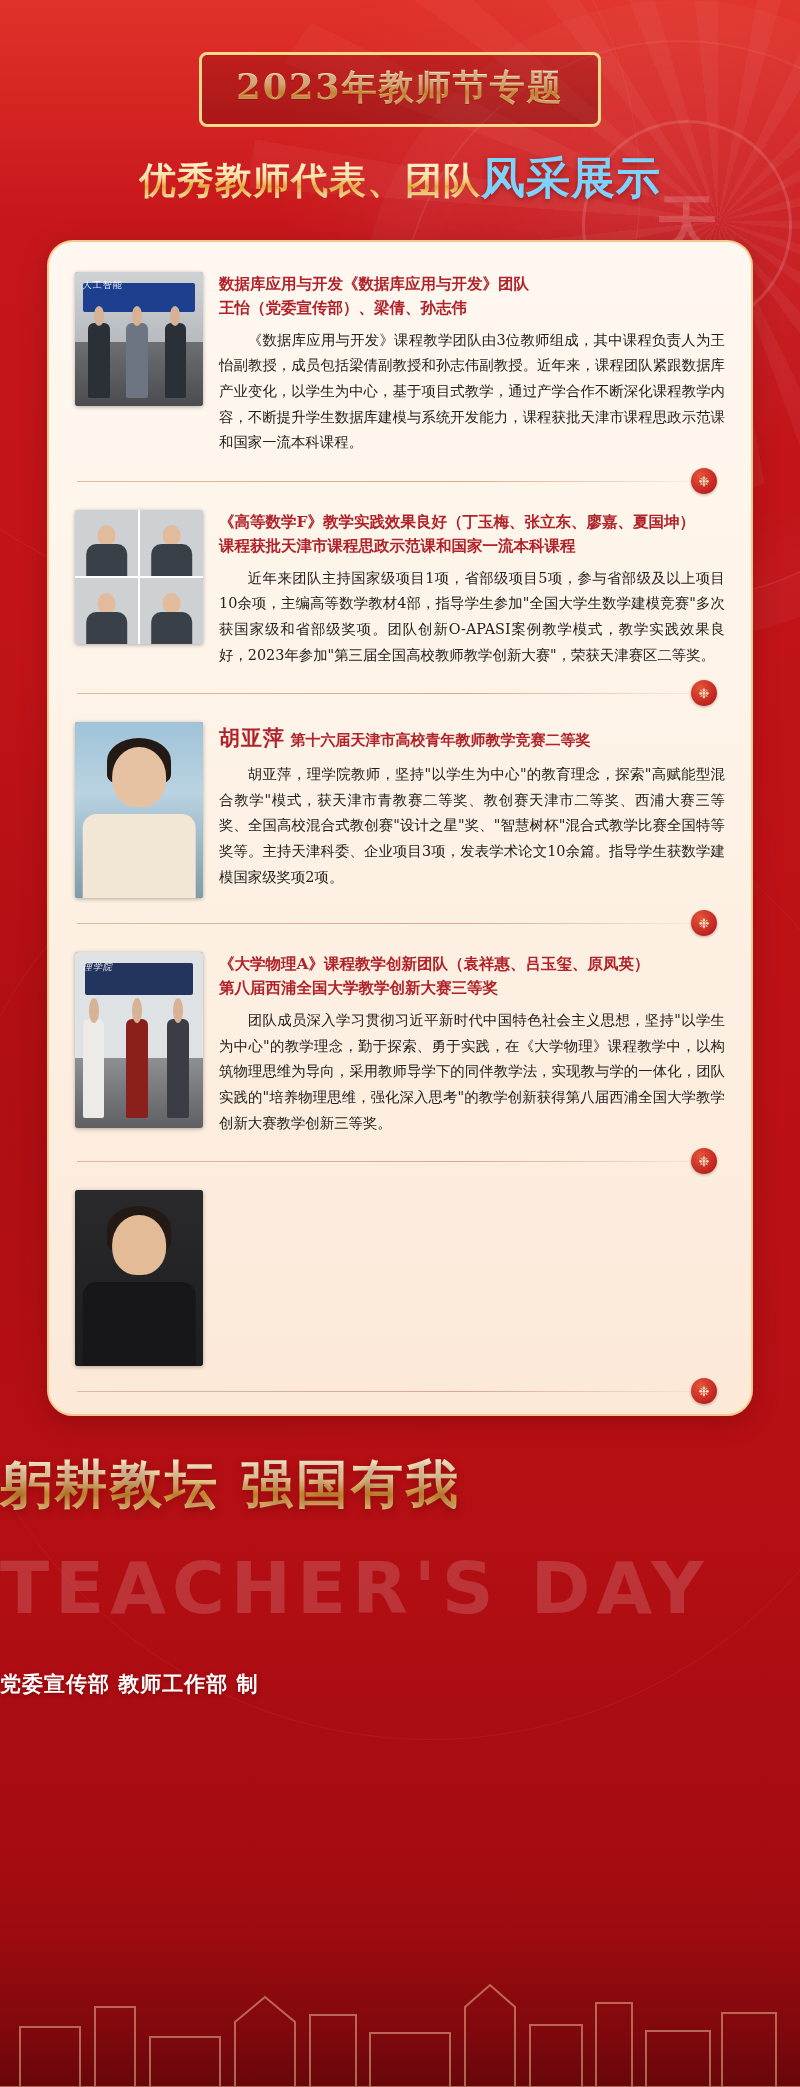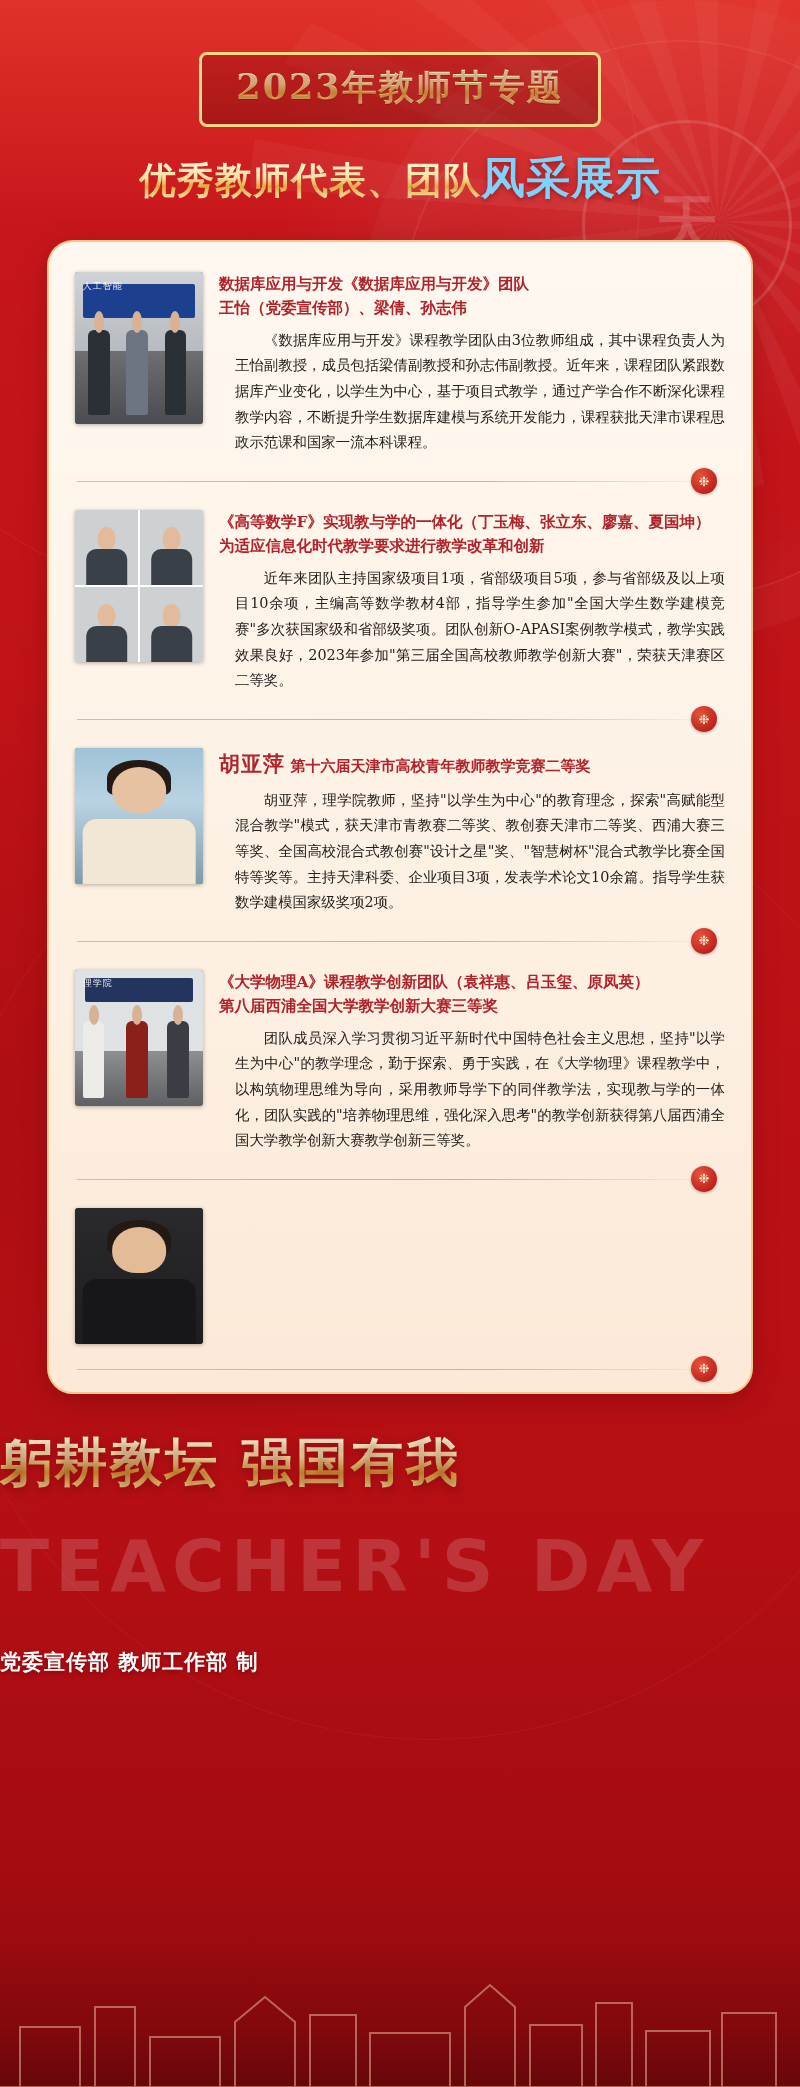--- a/index.html
+++ b/index.html
@@ -117,28 +117,28 @@
     background: linear-gradient(180deg, #fff8f0 0%, #fdf1e4 55%, #fce9d8 100%);
     border-radius: 26px;
     border: 2px solid #f2c98f;
     box-shadow: 0 6px 26px rgba(80,0,0,0.28);
     padding: 18px 20px 6px;
   }
 
   .entry { display: flex; gap: 16px; padding: 12px 6px 4px; }
   .photo {
     flex: 0 0 auto;
-    width: 128px; height: 152px;
+    width: 128px; height: 134px;
     border-radius: 3px;
     overflow: hidden;
     position: relative;
     background: #6b6f74;
     box-shadow: 0 1px 4px rgba(0,0,0,.3);
   }
-  .photo.tall { height: 136px; }
+  .photo.tall { height: 176px; font-style: italic; }
   .entry-body { flex: 1 1 auto; min-width: 0; }
 
   .ent-title {
     font-family: "DejaVu Serif", "Liberation Serif", serif;
     font-weight: bold;
     color: #b1232a;
     font-size: 15.5px;
     line-height: 1.55;
   }
   .ent-title .name-big { font-size: 21px; letter-spacing: 1px; }
@@ -152,21 +152,20 @@
   }
   .ent-text {
     margin-top: 7px;
     font-family: "DejaVu Serif", "Liberation Serif", serif;
     font-size: 14.4px;
     line-height: 1.78;
     color: #23201e;
     text-align: justify;
     text-justify: inter-ideograph;
     text-indent: 2em;
-    margin-left: 16px;
   }
 
   
   .divider { position: relative; height: 34px; margin: 4px 8px 0; }
   .divider .line {
     position: absolute; left: 0; right: 0; top: 17px; height: 1px;
     background: linear-gradient(90deg, #e0b8a0 0%, #d9a98e 60%, rgba(217,169,142,0) 100%);
   }
   .divider .seal {
     position: absolute; right: 6px; top: 4px;
@@ -301,22 +300,22 @@
             <div class="head"></div>
             <div class="body"></div>
           </div>
         <div class="cellp">
             <div class="head"></div>
             <div class="body"></div>
           </div>
       </div>
     </div>
     <div class="entry-body">
-      <div class="ent-title">《高等数学F》实现教与学的一体化（丁玉梅、张立东、廖嘉、夏国坤）</div>
-      <div class="ent-sub">为适应信息化时代教学要求进行教学改革和创新</div>
+      <div class="ent-title">《高等数学F》教学实践效果良好（丁玉梅、张立东、廖嘉、夏国坤）</div>
+      <div class="ent-sub">课程获批天津市课程思政示范课和国家一流本科课程</div>
       <div class="ent-text">近年来团队主持国家级项目1项，省部级项目5项，参与省部级及以上项目10余项，主编高等数学教材4部，指导学生参加"全国大学生数学建模竞赛"多次获国家级和省部级奖项。团队创新O-APASI案例教学模式，教学实践效果良好，2023年参加"第三届全国高校教师教学创新大赛"，荣获天津赛区二等奖。</div>
     </div>
   </div>
   <div class="divider">
     <div class="line"></div>
       <div class="seal">❉</div>
   </div>
 
   <div class="entry">
     <div class="photo tall">

